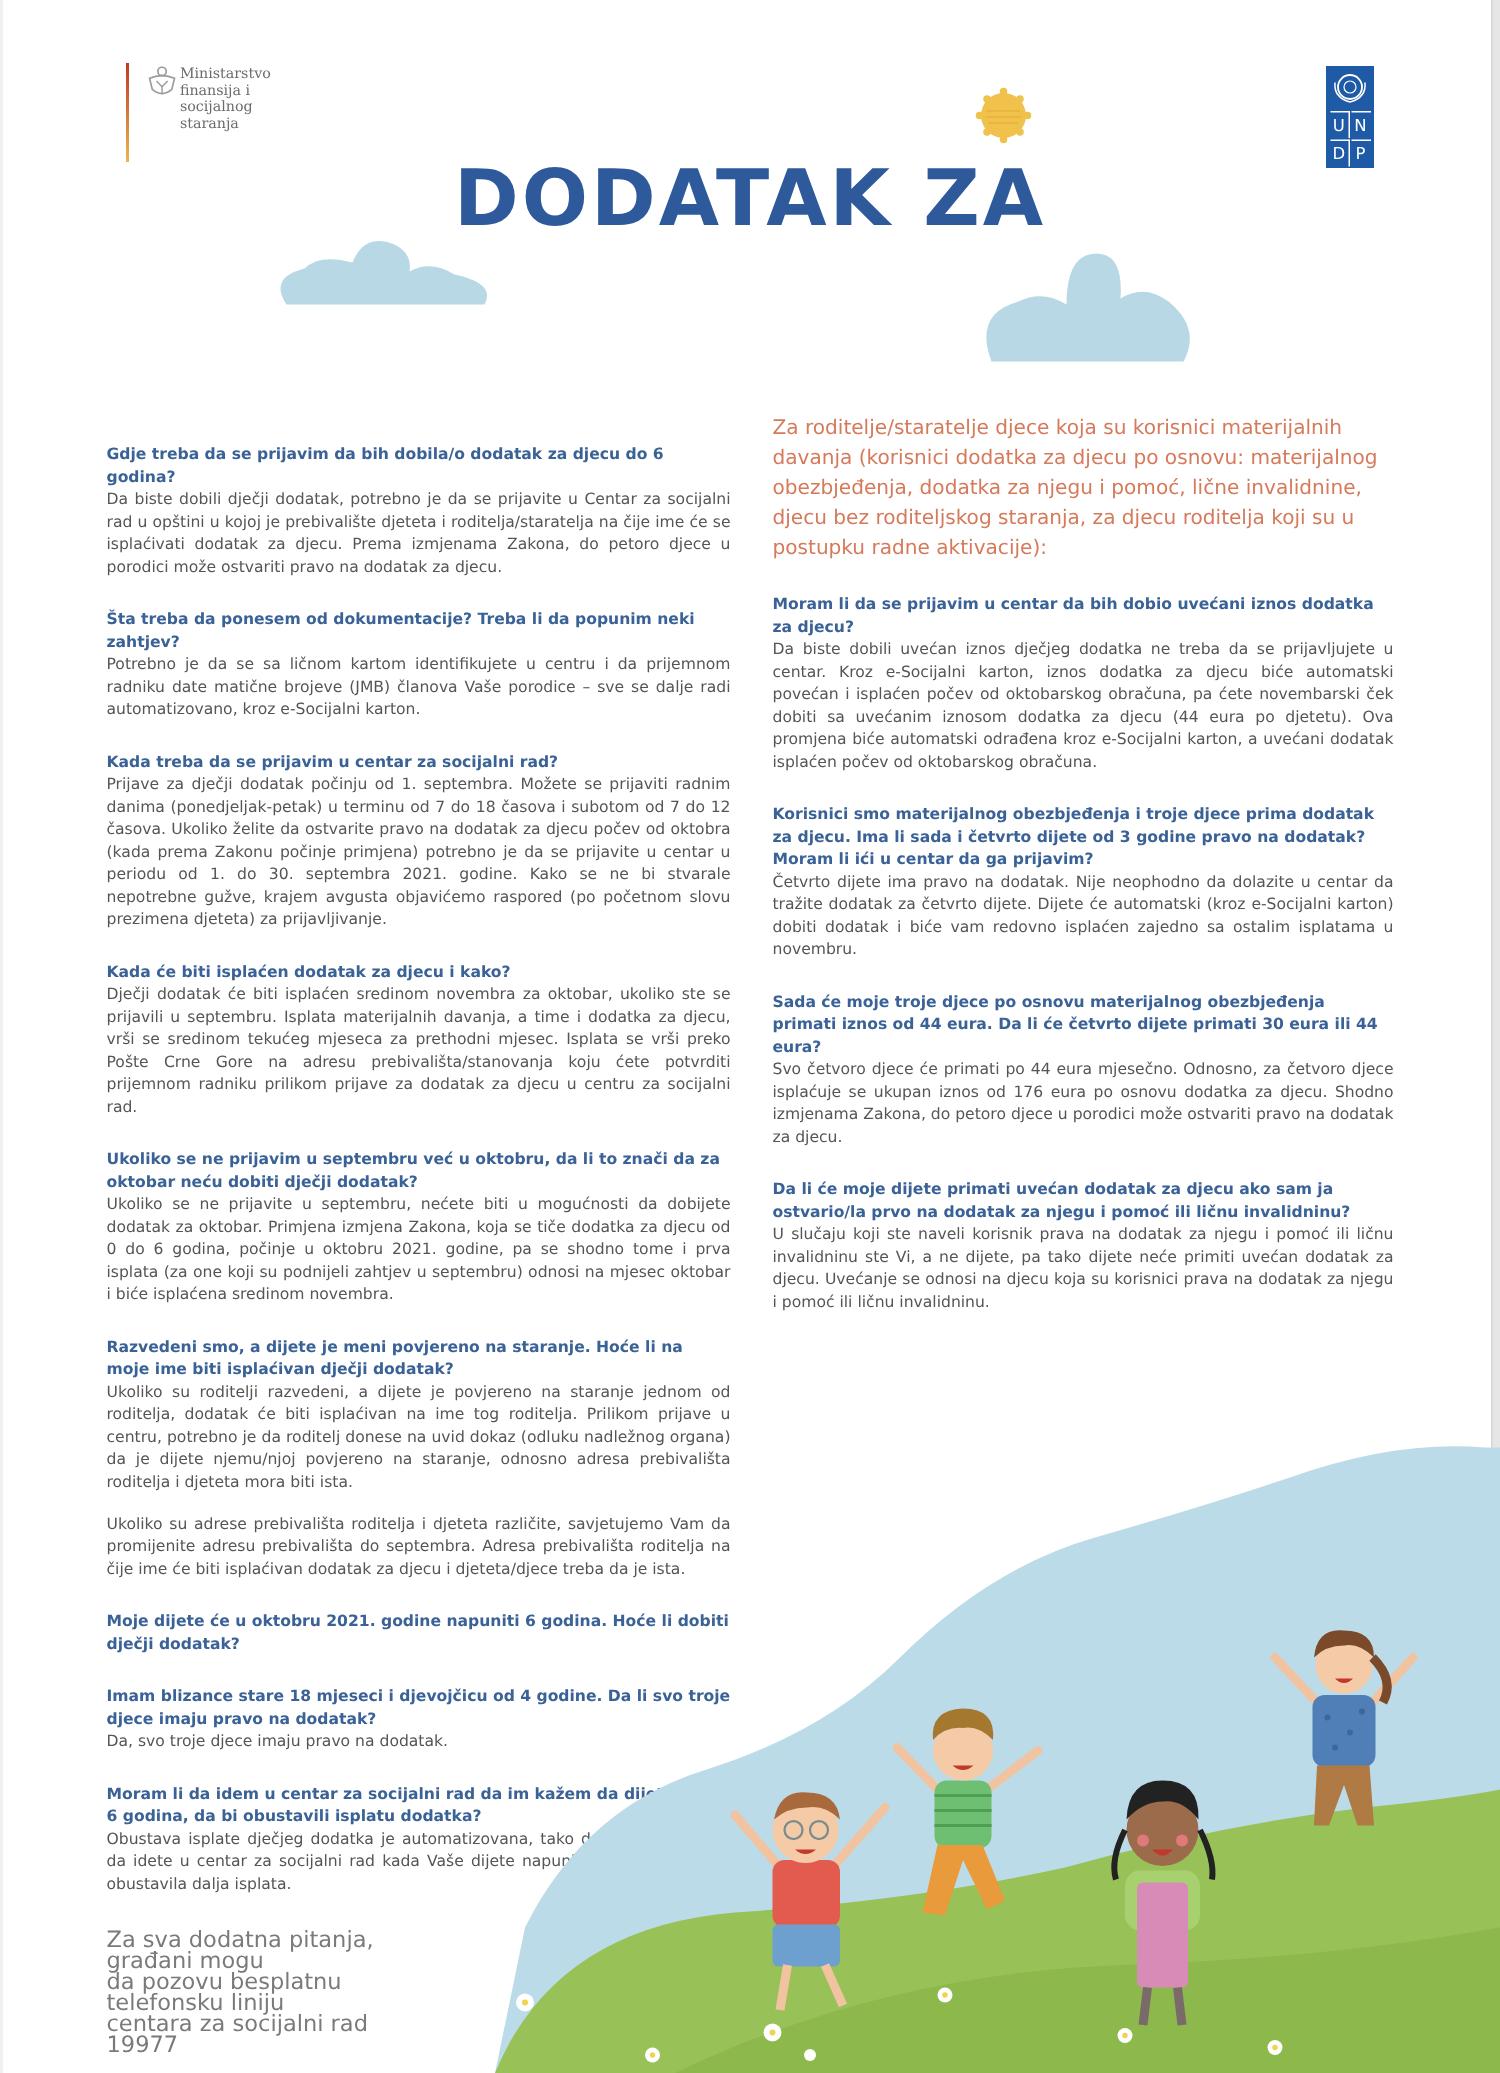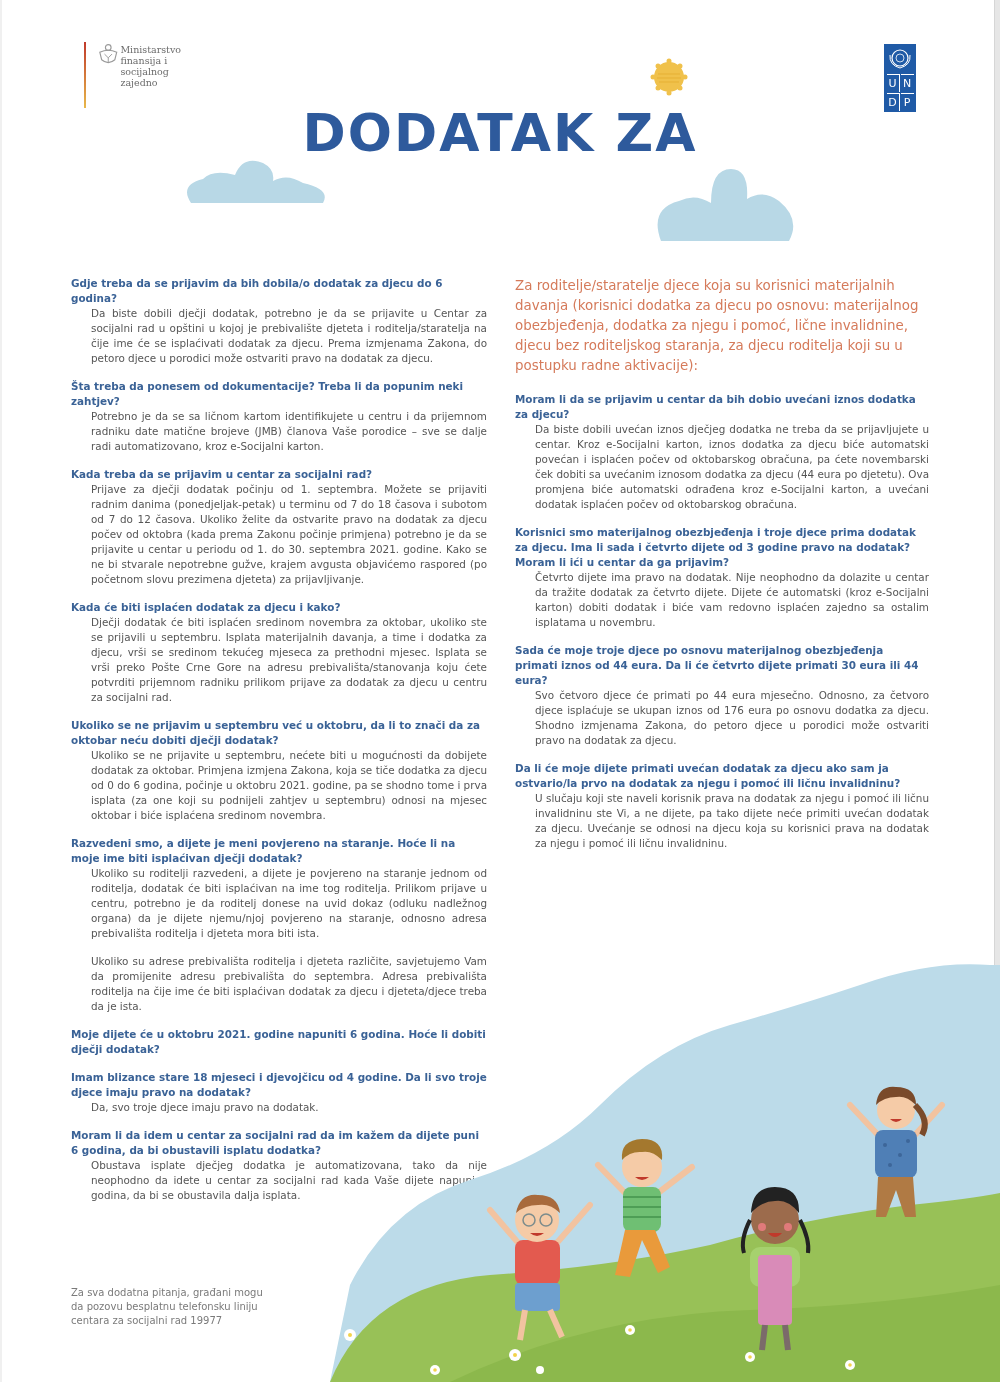--- a/index.html
+++ b/index.html
@@ -26,26 +26,26 @@
   .title { position: absolute; left: 300px; top: 108px; width: 400px; text-align: center; color: #2e5a9c; font-family: "DejaVu Sans", sans-serif; font-weight: bold; font-size: 52px; line-height: 50px; letter-spacing: 2px; }
 
   .cloud { position: absolute; }
 
   
   .col { position: absolute; top: 276px; }
   .col-left { left: 71px; width: 416px; }
   .col-right { left: 515px; width: 414px; }
 
   .qa { margin-bottom: 13px; }
-  .q { color: #3a6296; font-weight: bold; font-size: 10.4px; line-height: 15px; }
-  .a { color: #555555; font-size: 10.4px; line-height: 15px; text-align: justify; margin-left: 20px; }
+  .q { color: #3a6296; font-weight: bold; font-size: 10.4px; line-height: 15px; margin-top: 20px; }
+  .a { color: #555555; font-size: 10.4px; line-height: 15px; text-align: justify; }
 
   .intro { color: #d57a5a; font-weight: normal; font-size: 13.4px; line-height: 20px; margin-bottom: 16px; }
 
-  .hotline { position: absolute; left: 71px; top: 1286px; width: 200px; color: #7a7a7a; font-size: 10px; line-height: 14px; }
+  .hotline { position: absolute; left: 71px; top: 1286px; width: 200px; color: #7a7a7a; font-size: 15px; line-height: 14px; }
 
   
   .illustration { position: absolute; left: 330px; top: 955px; width: 670px; height: 427px; }
 </style>
 </head>
 <body>
 
 <div class="page-edge-left"></div>
 <div class="page-edge"></div>
 
@@ -54,21 +54,21 @@
   <div class="ministry-inner">
     <svg class="coat-of-arms" viewBox="0 0 26 26">
       <circle cx="13" cy="5" r="3" fill="none" stroke="#9a9a9a" stroke-width="1.2"></circle>
       <path d="M4 10 Q13 6 22 10 L20 18 Q13 24 6 18 Z" fill="none" stroke="#9a9a9a" stroke-width="1.2"></path>
       <path d="M9 12 L13 16 L17 12" fill="none" stroke="#9a9a9a" stroke-width="1"></path>
       <line x1="13" y1="16" x2="13" y2="21" stroke="#9a9a9a" stroke-width="1"></line>
     </svg>
     <div class="ministry-name">
       <div>Ministarstvo</div>
       <div>finansija i</div>
-      <div>socijalnog zajedno</div>
+      <div>socijalnog staranja</div>
     </div>
   </div>
 </div>
 
 <svg class="sun" viewBox="0 0 42 42">
   <g fill="#f0c14b">
     <circle cx="21" cy="21" r="15"></circle>
     <circle cx="21" cy="5" r="2.5"></circle>
       <circle cx="21" cy="37" r="2.5"></circle>
     <circle cx="5" cy="21" r="2.5"></circle>

